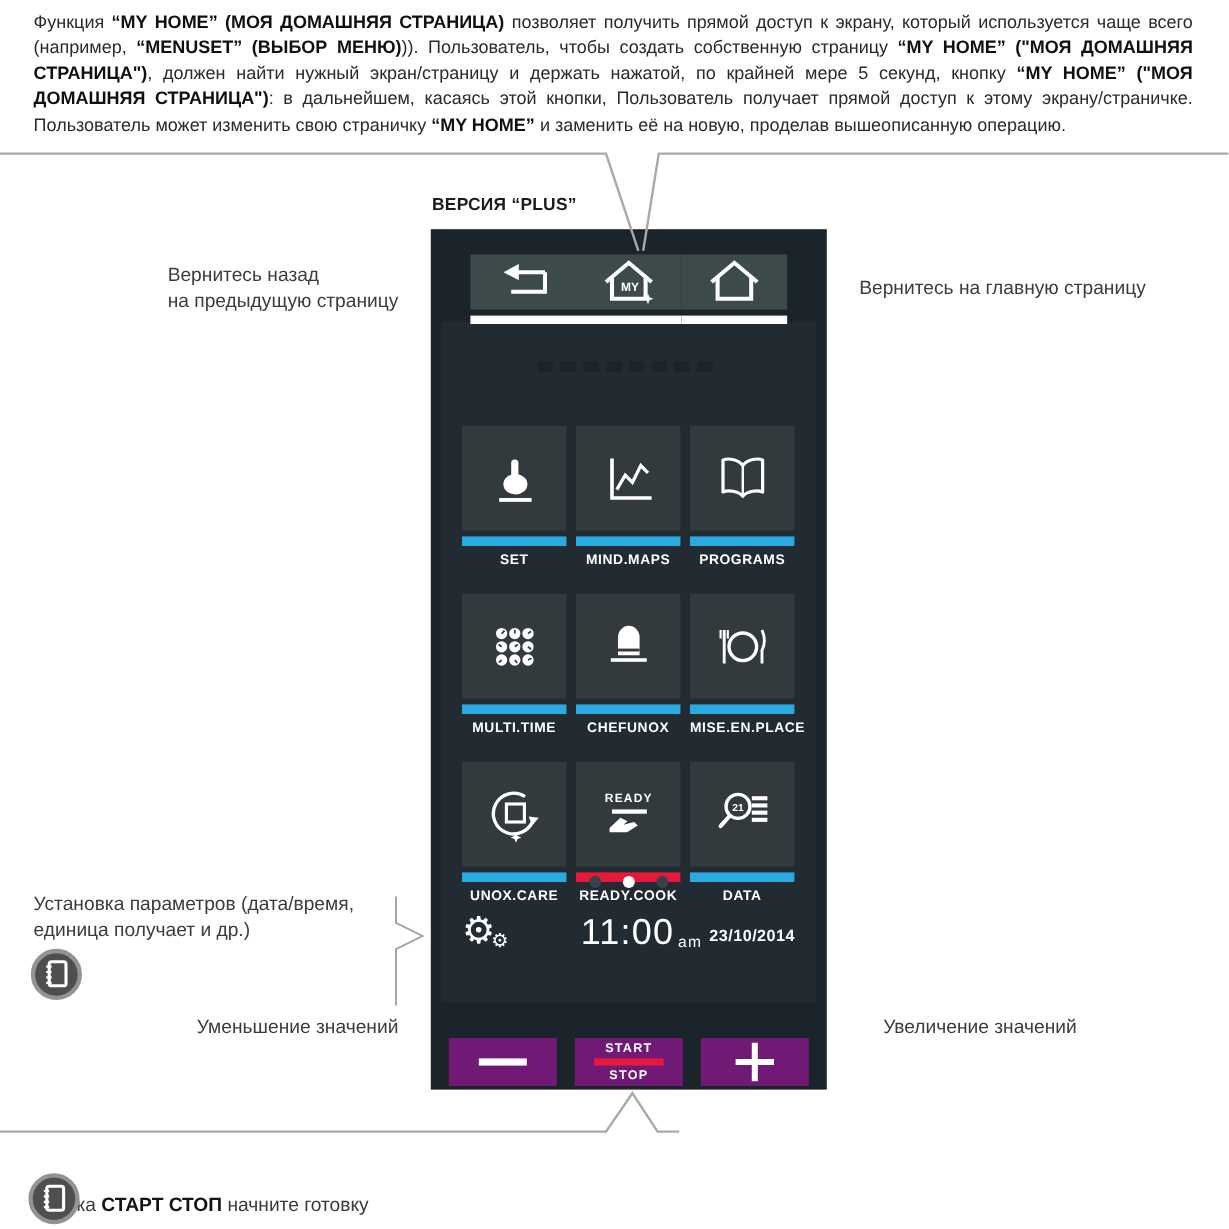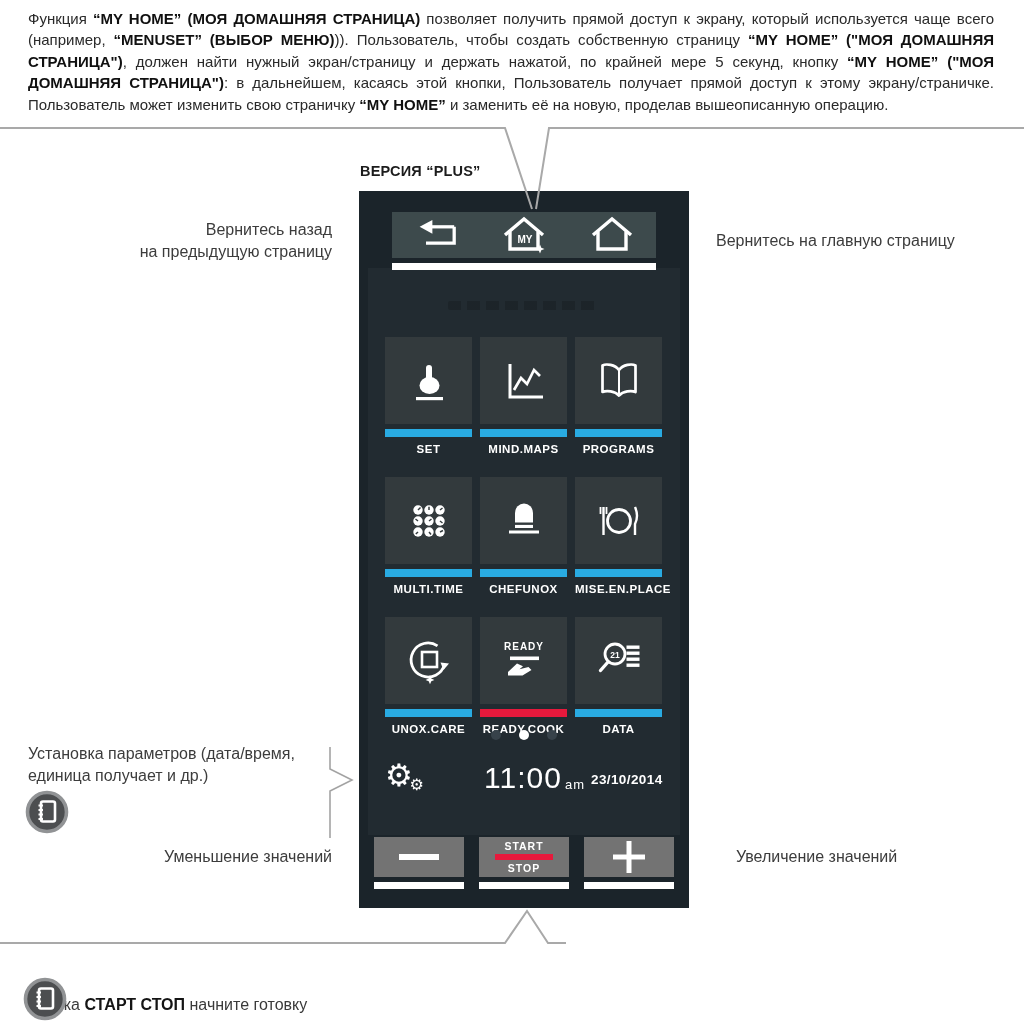--- a/index.html
+++ b/index.html
@@ -24,21 +24,21 @@
 
   .nav-row{position:absolute;top:21px;left:0;right:0;display:flex;justify-content:center;z-index:2;}
   .nav-btn{width:88px;cursor:pointer;}
   .btn-face{height:46px;background:#3d4a4c;display:flex;align-items:center;justify-content:center;}
   .btn-underline{height:7px;background:#ffffff;margin-top:5px;}
 
   .ghost-text{position:absolute;top:33px;left:50%;transform:translateX(-50%);
               width:152px;height:9px;opacity:.30;border-radius:2px;
               background:repeating-linear-gradient(90deg,rgba(0,0,0,.55) 0 13px,transparent 13px 19px);}
 
-  .tile-grid{position:absolute;top:69px;left:17px;display:grid;
+  .tile-grid{position:absolute;top:87px;left:17px;display:grid;
              grid-template-columns:repeat(3,87px);column-gap:8px;row-gap:22px;}
   .tile{width:87px;cursor:pointer;}
   .tile-face{height:87px;background:#333a3d;display:flex;align-items:center;justify-content:center;}
   .tile-bar{height:8px;margin-top:5px;}
   .bar-cyan{background:#29abe2;}
   .bar-red{background:#e6193c;}
   .tile-label{margin-top:6px;text-align:center;font-size:11.5px;font-weight:bold;
               letter-spacing:.5px;color:#fff;white-space:nowrap;}
 
   .pager{position:absolute;top:462px;left:0;right:0;display:flex;justify-content:center;gap:18px;align-items:center;}
@@ -47,28 +47,28 @@
 
   .status-row{position:absolute;top:492px;left:0;right:0;height:44px;color:#fff;}
   .gear-wrap{position:absolute;left:17px;top:-4px;font-size:31px;line-height:40px;}
   .gear-small{position:absolute;right:-11px;bottom:3px;font-size:16px;line-height:16px;}
   .time-text{position:absolute;left:116px;top:1px;font-size:30px;font-weight:300;letter-spacing:1px;}
   .meridiem{position:absolute;left:197px;top:17px;font-size:13px;letter-spacing:1px;}
   .date-text{position:absolute;left:223px;top:12px;font-size:13.5px;font-weight:bold;letter-spacing:.4px;}
 
   .bottom-row{position:absolute;top:646px;left:0;right:0;display:flex;justify-content:center;gap:15px;}
   .ctl-btn{width:90px;cursor:pointer;}
-  .ctl-face{height:40px;background:#737373;display:flex;flex-direction:column;align-items:center;justify-content:center;}
+  .ctl-face{height:40px;background:#701a75;display:flex;flex-direction:column;align-items:center;justify-content:center;margin-top:28px;}
   .minus-bar{width:40px;height:5.5px;background:#fff;}
   .ss-label{font-size:10.5px;font-weight:bold;letter-spacing:1px;color:#fff;line-height:12px;}
   .ss-redbar{width:58px;height:6px;background:#e6193c;margin:2px 0;}
 
   
   .ann{position:absolute;font-size:16px;color:#3c3c3c;line-height:22px;z-index:4;}
-  .ann-right-align{text-align:right;}
+  .ann-right-align{}
   .manual-icon{position:absolute;z-index:4;}
 
   .footer-caption{position:absolute;left:28px;top:996px;font-size:16px;color:#3a3a3a;z-index:4;}
   .footer-caption b{color:#141414;}
 
   svg text{font-family:"Liberation Sans",sans-serif;}
 </style>
 </head>
 <body>
 

